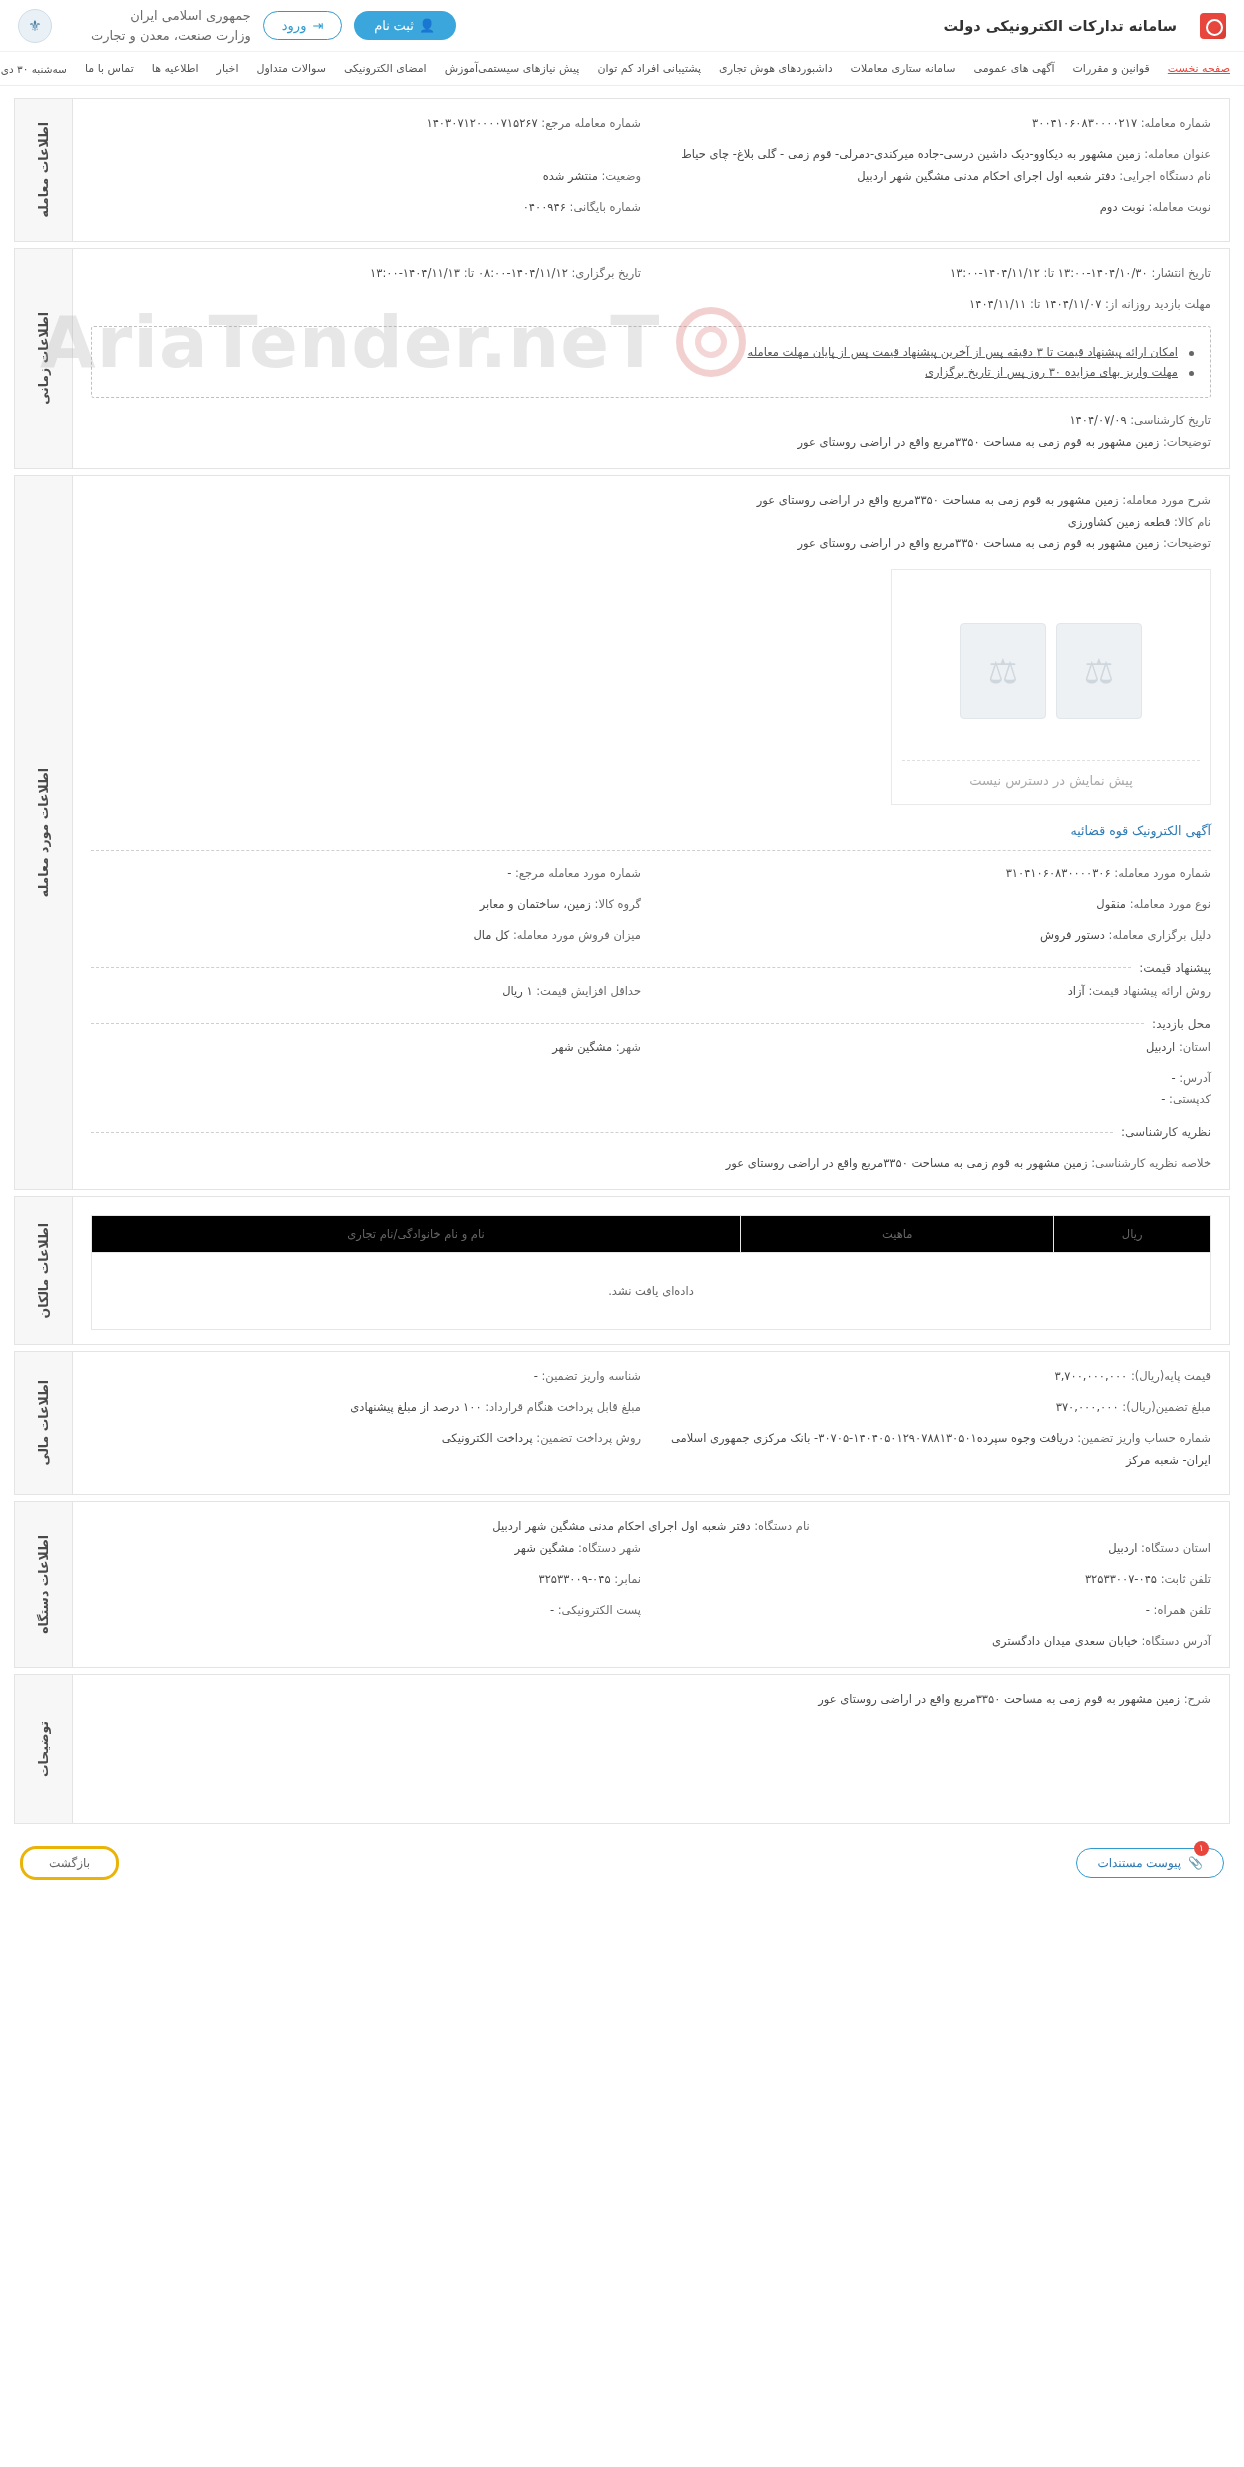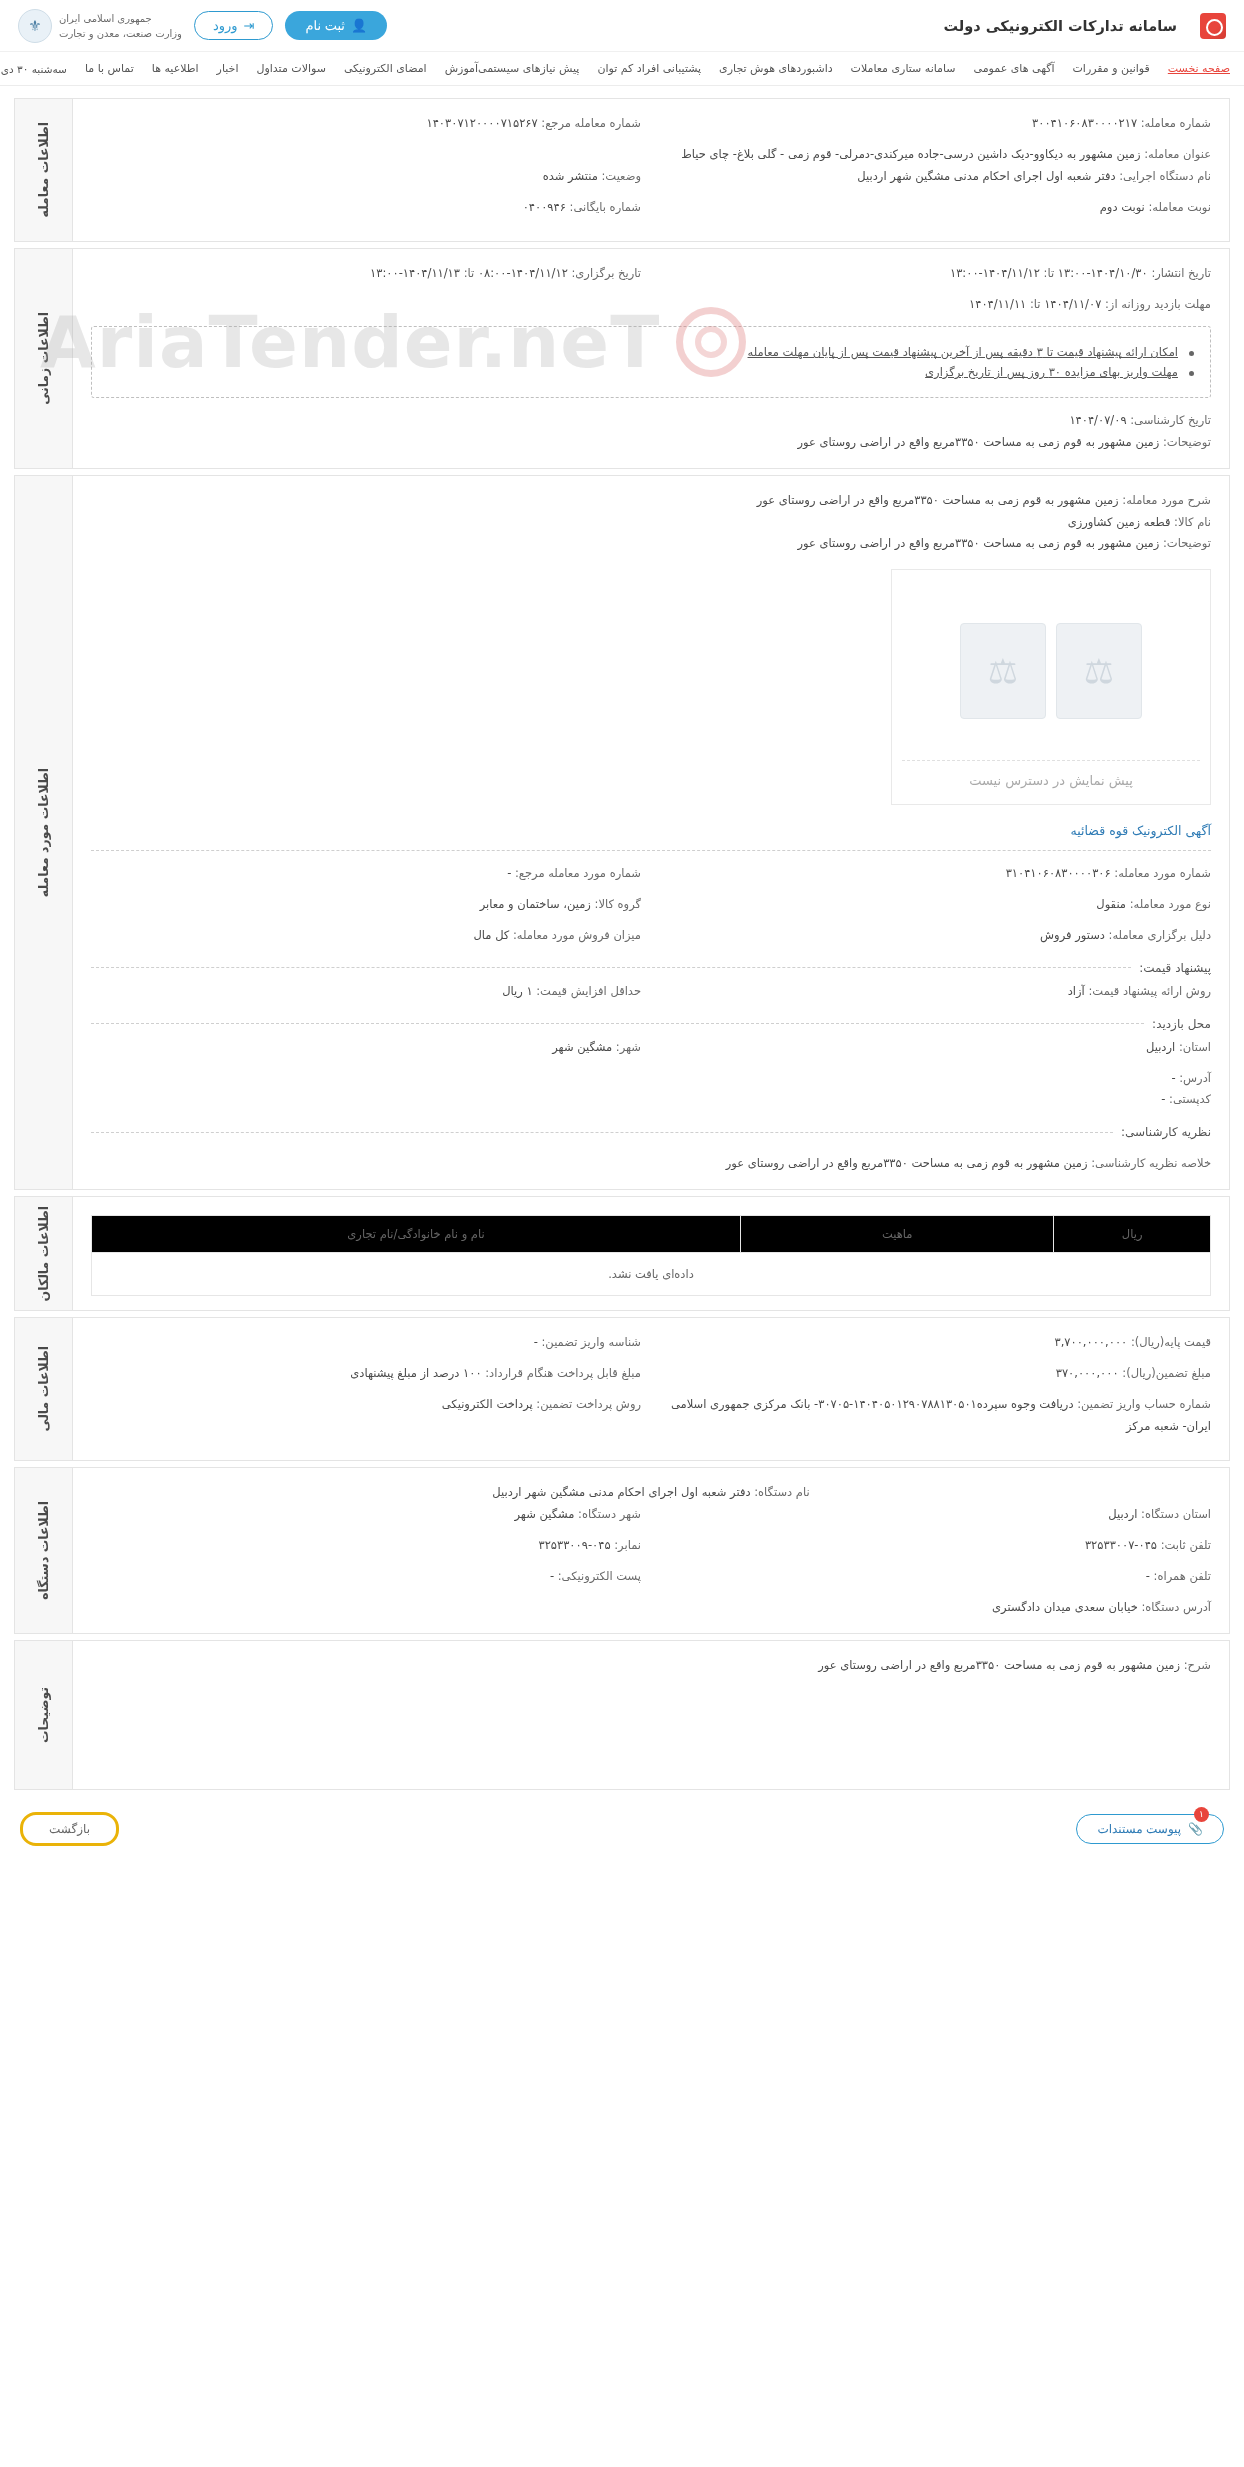--- a/index.html
+++ b/index.html
@@ -69,21 +69,21 @@
   }
   .gov-logo {
     display: flex; align-items: center; gap: 7px;
   }
   .gov-logo .emb {
     width: 34px; height: 34px; border-radius: 50%;
     background: #e9f1f7; border: 1px solid #cfdde7;
     display: flex; align-items: center; justify-content: center;
     color: #4a7ea3; font-size: 15px;
   }
-  .gov-logo .gov-text { font-size: 10px; line-height: 1.5; color: #6b6b6b; text-align: left;}
+  .gov-logo .gov-text { font-size: 13px; line-height: 1.5; color: #6b6b6b; text-align: right; margin-left: 32px;}
 
   
   .navbar {
     background: #fff;
     border-bottom: 1px solid #ececec;
     display: flex; align-items: center;
     justify-content: space-between;
     padding: 0 14px;
     height: 34px;
     font-size: 11px;
@@ -252,21 +252,21 @@
   table.owners th {
     background: #000000;
     border: 1px solid #e6e6e6;
     font-weight: normal;
     color: #666;
     padding: 11px 10px;
     text-align: center;
   }
   table.owners td {
     border: 1px solid #e6e6e6;
-    padding: 14px 10px;
+    padding: 31px 10px;
     text-align: center;
     color: #666;
   }
 
   
   .footer {
     display: flex;
     align-items: center;
     justify-content: space-between;
     padding: 16px 20px 26px 20px;

